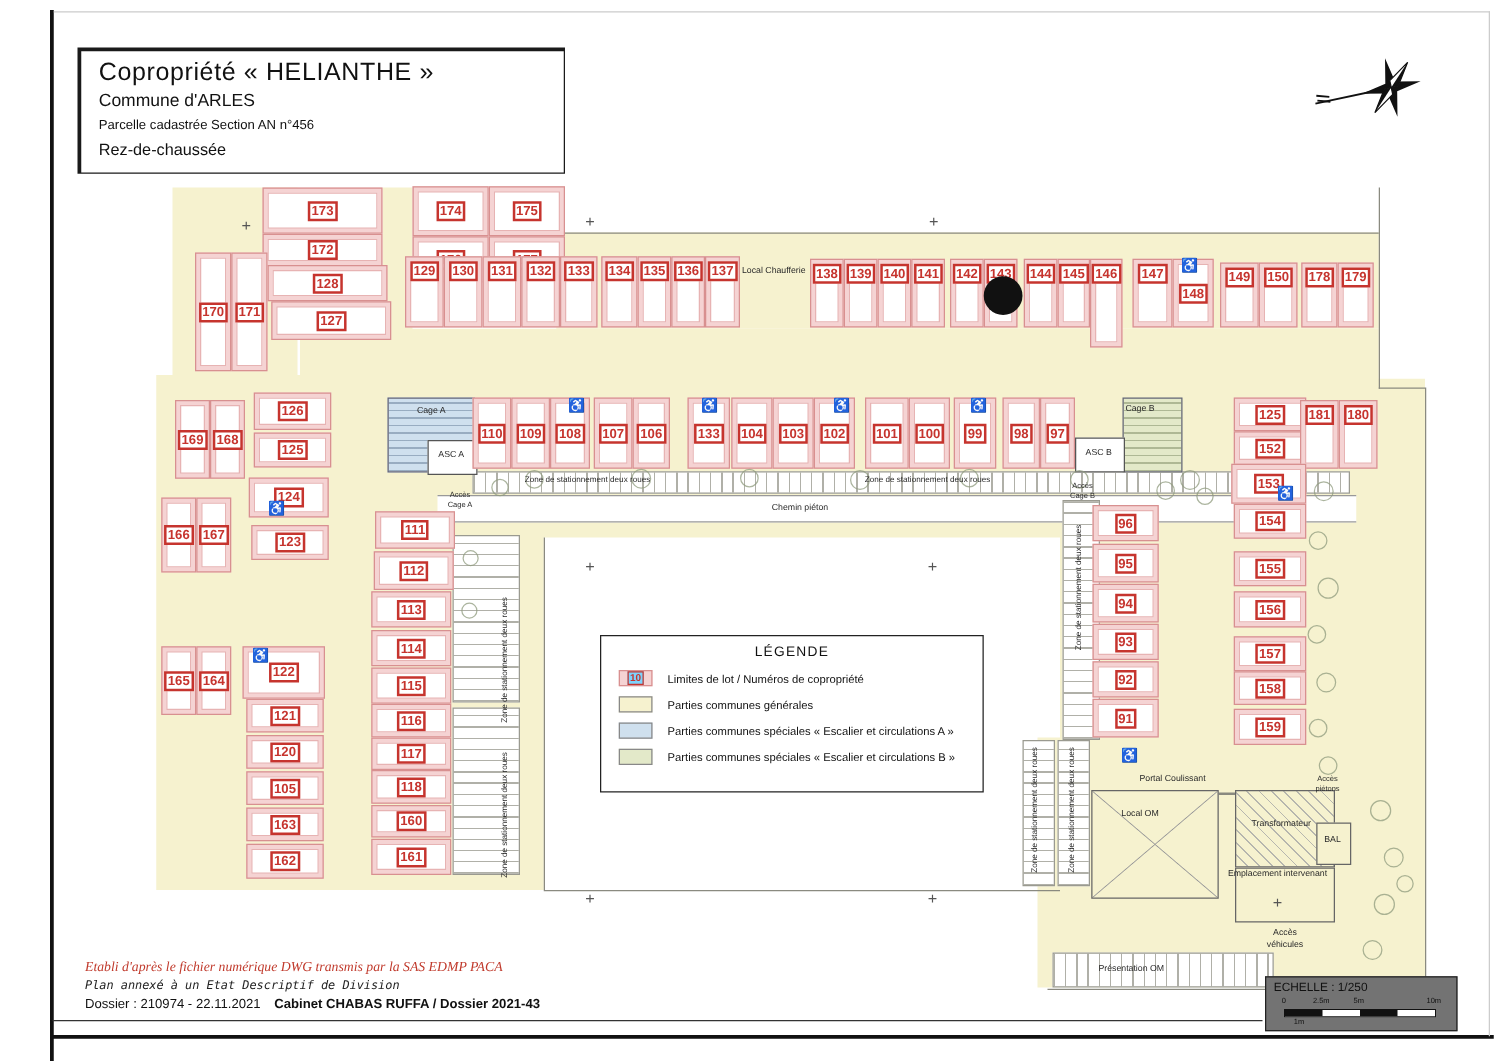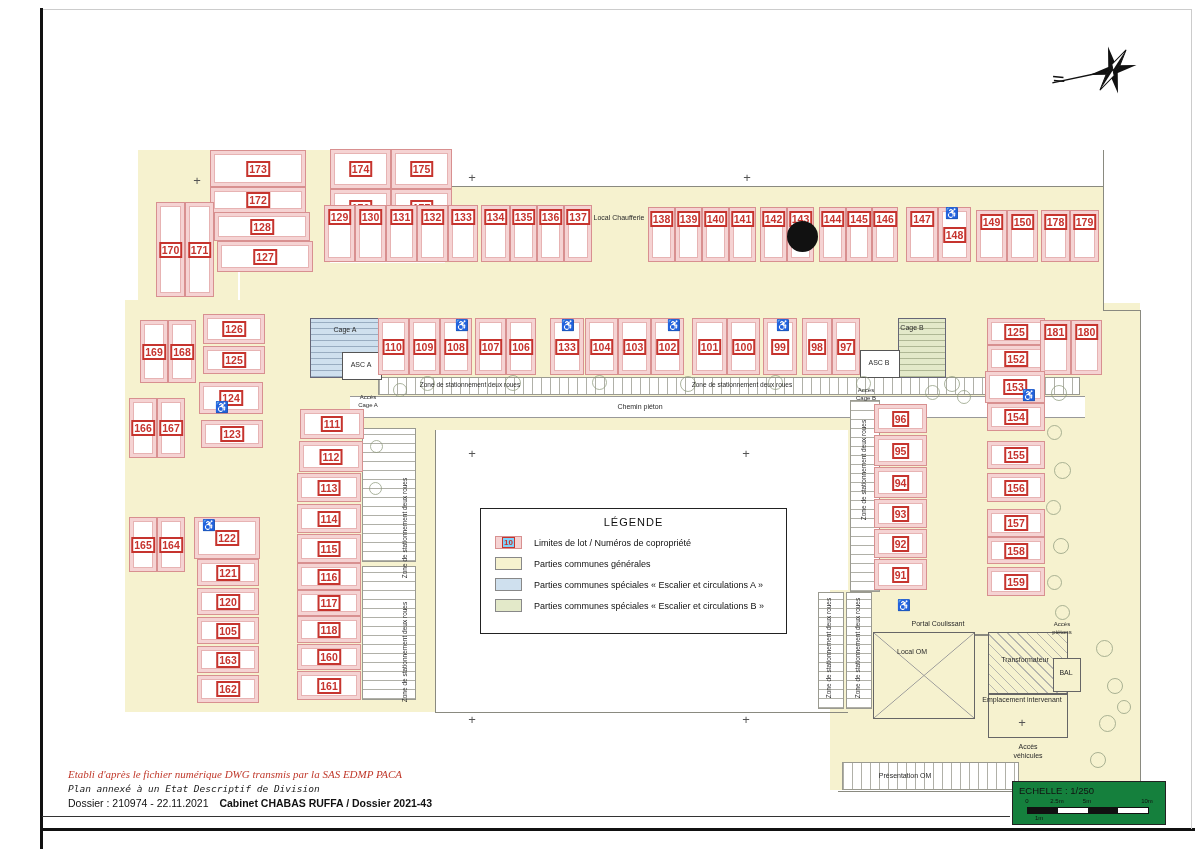--- a/index.html
+++ b/index.html
@@ -58,40 +58,46 @@
   #legend .sw-blue{background:#cfe0ee;}
   #legend .sw-green{background:#e3e9c9;}
   
   #footer{position:absolute;left:68px;top:768px;z-index:6;}
   #footer .f1{font-family:"Liberation Serif",serif;font-style:italic;color:#c0392b;font-size:11px;}
   #footer .f2{font-style:italic;font-size:9.5px;color:#222;margin-top:3px;font-family:"DejaVu Sans Mono",monospace;}
   #footer .f3{font-size:10.5px;color:#111;margin-top:3px;}
   #footer .f3 b{margin-left:8px;}
   
   #scalebox{position:absolute;left:1012px;top:781px;width:152px;height:42px;border:1.5px solid #222;
-     background:#15803d;z-index:6;}
+     background:#737373;z-index:6;}
   #scalebox .sc-label{font-size:9.5px;color:#111;margin:3px 0 0 6px;}
   .sc-ticks{position:absolute;left:14px;top:16px;width:130px;height:8px;font-size:6px;color:#111;}
   .sc-ticks span{position:absolute;transform:translateX(-50%);}
   .sc-bar{position:absolute;left:14px;top:25px;width:120px;height:5px;border:1px solid #111;background:#fff;}
   .sc-seg{position:absolute;top:0;bottom:0;background:#111;}
   .sc-sub{position:absolute;left:22px;top:33px;font-size:6px;color:#111;}
   #compass{position:absolute;left:1045px;top:40px;z-index:6;}
 </style>
 </head>
 <body>
 
 <div id="page">
 
   <div class="edge" style="left:40px;top:8px;width:3px;height:841px;"></div>
   <div class="edge" style="left:40px;top:828px;width:1155px;height:3px;"></div>
   <div class="edge-soft" style="left:43px;top:9px;width:1149px;height:1px;"></div>
   <div class="edge-soft" style="left:1191px;top:9px;width:1px;height:820px;"></div>
   <div class="edge-soft" style="left:42px;top:816px;width:968px;height:1px;background:#333;"></div>
 
+  <div id="titleblock">
+    <div class="t1">Copropriété « HELIANTHE »</div>
+    <div class="t2">Commune d'ARLES</div>
+    <div class="t3">Parcelle cadastrée Section AN n°456</div>
+    <div class="t4">Rez-de-chaussée</div>
+  </div>
 
   <svg id="compass" width="110" height="58" viewBox="0 0 110 58">
     <g transform="translate(68,30) rotate(-12)">
       <line x1="-62" y1="0" x2="0" y2="0" stroke="#111" stroke-width="1.5"></line>
       <line x1="-60" y1="-6" x2="-50" y2="-3" stroke="#111" stroke-width="1.5"></line>
       <line x1="-60" y1="-2" x2="-50" y2="1" stroke="#111" stroke-width="1.5"></line>
       <polygon points="0,-24 4,-4 24,0 4,4 0,24 -4,4 -24,0 -4,-4" fill="#111"></polygon>
       <polygon points="14,-14 3,-3 17,-17" fill="#111"></polygon>
       <polygon points="0,-24 4,-4 0,0 -4,-4" fill="#fff" stroke="#111" stroke-width="1" transform="rotate(45)"></polygon>
       <polygon points="0,-24 4,-4 0,0" fill="#111" transform="rotate(45)"></polygon>
@@ -234,21 +240,21 @@
         <span class="lot-num t">143</span>
       </div>
       <div class="lot" style="left: 819px; top: 207px; width: 27px; height: 55px;">
         <div class="lot-in"></div>
         <span class="lot-num t">144</span>
       </div>
       <div class="lot" style="left: 846px; top: 207px; width: 26px; height: 55px;">
         <div class="lot-in"></div>
         <span class="lot-num t">145</span>
       </div>
-      <div class="lot" style="left: 872px; top: 207px; width: 26px; height: 55px;">
+      <div class="lot" style="left: 872px; top: 207px; width: 26px; height: 71px;">
         <div class="lot-in"></div>
         <span class="lot-num t">146</span>
       </div>
       <div class="lot" style="left: 906px; top: 207px; width: 32px; height: 55px;">
         <div class="lot-in"></div>
         <span class="lot-num t">147</span>
       </div>
       <div class="lot" style="left: 938px; top: 207px; width: 33px; height: 55px;">
         <div class="lot-in"></div>
         <span class="lot-num c">148</span>

